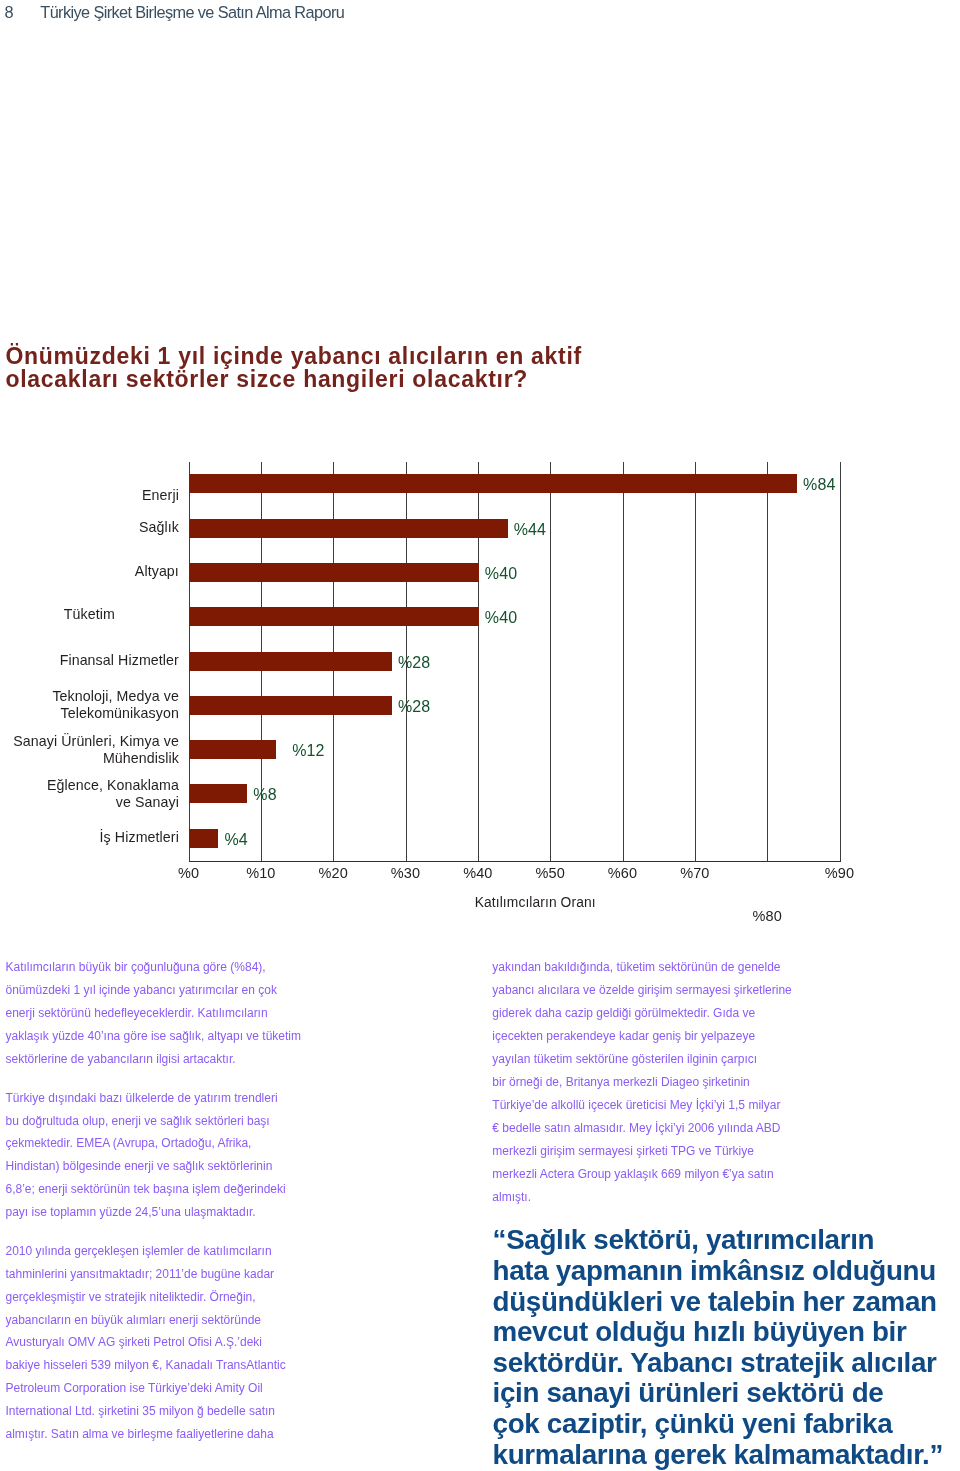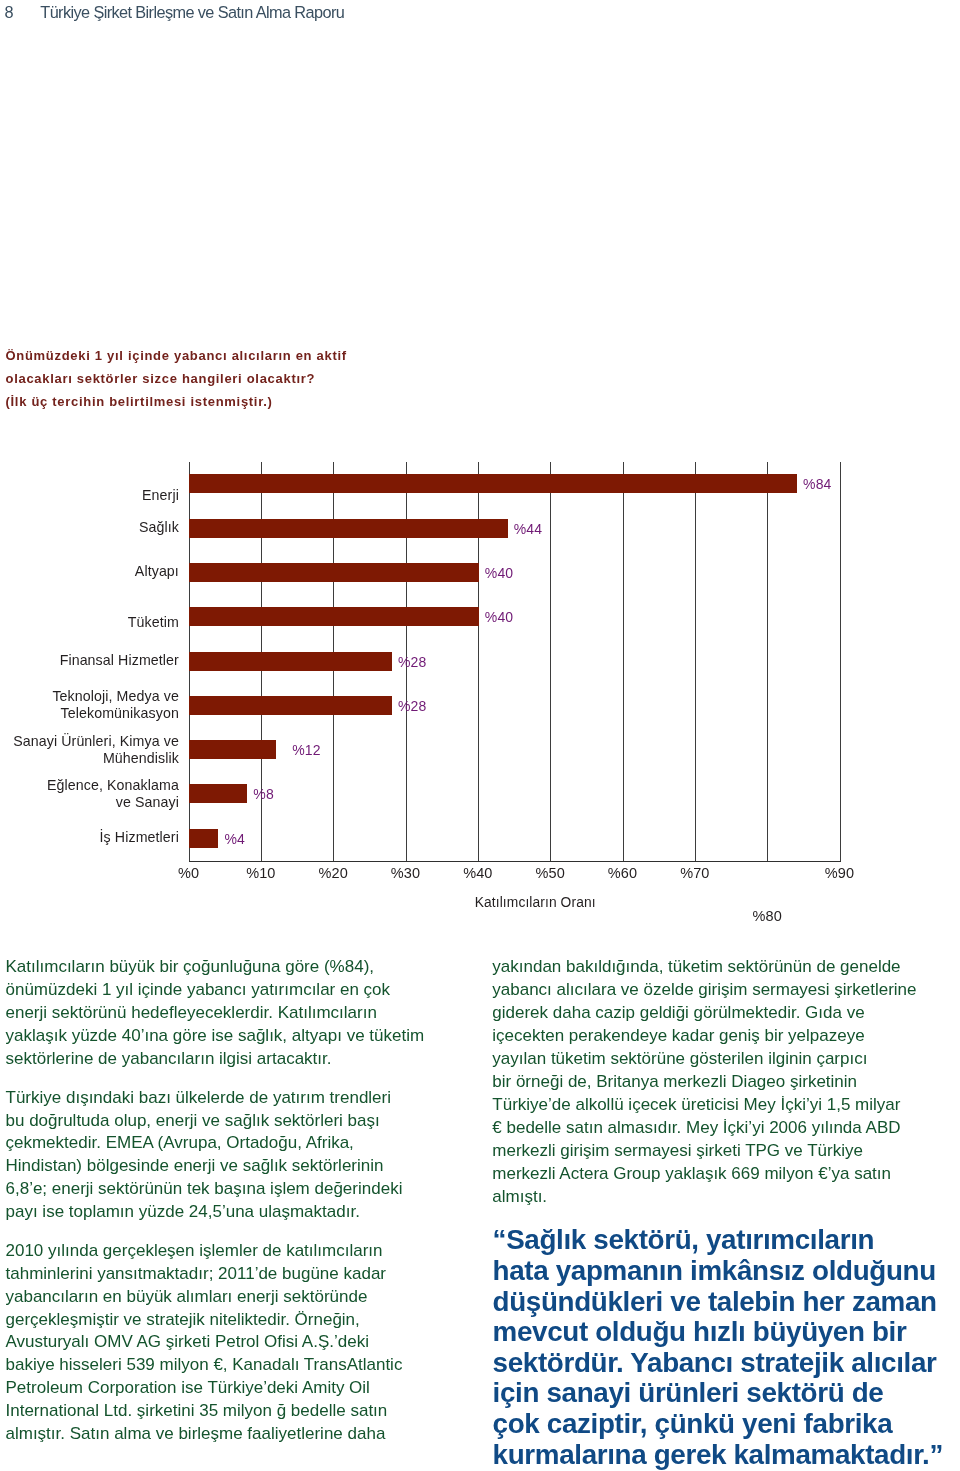--- a/index.html
+++ b/index.html
@@ -10,40 +10,40 @@
         transform:translateZ(0);}
 
   
   .hdr{position:absolute;left:0;top:2px;height:20px;color:#3a4f60;
        font-size:16.3px;line-height:20px;white-space:nowrap;}
   .hdr .pg{position:absolute;left:4.6px;top:0;letter-spacing:-0.6px;}
   .hdr .ttl{position:absolute;left:40.3px;top:0;letter-spacing:-0.6px;}
 
   
   .question{position:absolute;left:5.5px;top:345.2px;width:700px;color:#73221c;
-            font-size:13px;font-weight:bold;line-height:22.9px;letter-spacing:0.7px;}
+            font-size:23px;font-weight:bold;line-height:22.9px;letter-spacing:0.7px;}
   .question div{white-space:nowrap;}
 
   
   .chart{position:absolute;left:0;top:0;width:960px;height:940px;}
   .plot{position:absolute;left:188.5px;top:462px;width:651px;height:399px;}
   .axisline{position:absolute;background:#2f2f2f;}
   .gridline{position:absolute;top:0;width:1.25px;height:399px;background:#3d3d3d;}
   .bar{position:absolute;height:19px;background:#7e1903;}
   .vlabel{position:absolute;left:0;top:0;width:179px;text-align:right;
           color:#231f20;font-size:14.2px;letter-spacing:0.1px;line-height:17.2px;}
-  .blabel{position:absolute;color:#701a75;font-size:14px;letter-spacing:0.1px;
+  .blabel{position:absolute;color:#14532d;font-size:16px;letter-spacing:0.1px;
           line-height:17.2px;white-space:nowrap;}
   .xtick{position:absolute;color:#231f20;font-size:14.5px;letter-spacing:0.1px;
          line-height:17.2px;text-align:center;white-space:nowrap;}
   .xaxis-title{position:absolute;text-align:center;
                color:#231f20;font-size:13.8px;letter-spacing:0.1px;line-height:16px;}
 
   
-  .col{position:absolute;font-size:17px;line-height:22.95px;color:#14532d;letter-spacing:0px;}
+  .col{position:absolute;font-size:12px;line-height:22.95px;color:#8b5cf6;letter-spacing:0px;}
   .colL{left:5.5px;top:956.4px;width:500px;}
   .colR{left:492.3px;top:956.4px;width:490px;}
   .para{margin:0 0 0 0;}
   .para div{white-space:nowrap;}
   .pgap{height:15.4px;}
   .quote{position:absolute;left:492.6px;top:1225.4px;width:480px;color:#104a85;
          font-size:27.8px;font-weight:bold;line-height:30.6px;letter-spacing:-0.35px;}
   .quote div{white-space:nowrap;}
 </style>
 </head>
@@ -52,21 +52,20 @@
 <div class="page">
 
   <div class="hdr">
     <span class="pg">8</span>
     <span class="ttl">Türkiye Şirket Birleşme ve Satın Alma Raporu</span>
   </div>
 
   <div class="question" id="question-block">
       <div>Önümüzdeki 1 yıl içinde yabancı alıcıların en aktif</div>
       <div>olacakları sektörler sizce hangileri olacaktır?</div>
-      <div>(İlk üç tercihin belirtilmesi istenmiştir.)</div>
     </div>
 
   <div class="chart" id="chart-block">
       <div class="plot">
         <div class="gridline" style="left: 0px;"></div>
         <div class="gridline" style="left: 72.3333px;"></div>
         <div class="gridline" style="left: 144.667px;"></div>
         <div class="gridline" style="left: 217px;"></div>
         <div class="gridline" style="left: 289.333px;"></div>
         <div class="gridline" style="left: 361.667px;"></div>
@@ -85,21 +84,21 @@
         <div class="vlabel" style="top: 56.8px; left: -188.6px; width: 179px;">
           <div>Sağlık</div>
         </div>
         <div class="bar" style="left: 0.5px; top: 100.9px; width: 289.833px; background: rgb(126, 25, 3);"></div>
         <div class="blabel" style="left: 296.333px; top: 102.9px;">%40</div>
         <div class="vlabel" style="top: 101.1px; left: -188.6px; width: 179px;">
           <div>Altyapı</div>
         </div>
         <div class="bar" style="left: 0.5px; top: 145.2px; width: 289.833px; background: rgb(126, 25, 3);"></div>
         <div class="blabel" style="left: 296.333px; top: 147.2px;">%40</div>
-        <div class="vlabel" style="top: 152px; left: -188.6px; width: 179px;">
+        <div class="vlabel" style="top: 144px; left: -188.6px; width: 179px; text-align: center;">
           <div>Tüketim</div>
         </div>
         <div class="bar" style="left: 0.5px; top: 189.5px; width: 203.033px; background: rgb(126, 25, 3);"></div>
         <div class="blabel" style="left: 209.533px; top: 191.5px;">%28</div>
         <div class="vlabel" style="top: 189.7px; left: -188.6px; width: 179px;">
           <div>Finansal Hizmetler</div>
         </div>
         <div class="bar" style="left: 0.5px; top: 233.8px; width: 203.033px; background: rgb(126, 25, 3);"></div>
         <div class="blabel" style="left: 209.533px; top: 235.8px;">%28</div>
         <div class="vlabel" style="top: 226.2px; left: -188.6px; width: 179px;">
@@ -151,22 +150,22 @@
         <div>bu doğrultuda olup, enerji ve sağlık sektörleri başı</div>
         <div>çekmektedir. EMEA (Avrupa, Ortadoğu, Afrika,</div>
         <div>Hindistan) bölgesinde enerji ve sağlık sektörlerinin</div>
         <div>6,8’e; enerji sektörünün tek başına işlem değerindeki</div>
         <div>payı ise toplamın yüzde 24,5’una ulaşmaktadır.</div>
       </div>
       <div class="pgap"></div>
       <div class="para">
         <div>2010 yılında gerçekleşen işlemler de katılımcıların</div>
         <div>tahminlerini yansıtmaktadır; 2011’de bugüne kadar</div>
+        <div>gerçekleşmiştir ve stratejik niteliktedir. Örneğin,</div>
         <div>yabancıların en büyük alımları enerji sektöründe</div>
-        <div>gerçekleşmiştir ve stratejik niteliktedir. Örneğin,</div>
         <div>Avusturyalı OMV AG şirketi Petrol Ofisi A.Ş.’deki</div>
         <div>bakiye hisseleri 539 milyon €, Kanadalı TransAtlantic</div>
         <div>Petroleum Corporation ise Türkiye’deki Amity Oil</div>
         <div>International Ltd. şirketini 35 milyon ğ bedelle satın</div>
         <div>almıştır. Satın alma ve birleşme faaliyetlerine daha</div>
       </div>
     </div>
   <div class="col colR" id="col-right">
       <div class="para">
         <div>yakından bakıldığında, tüketim sektörünün de genelde</div>

